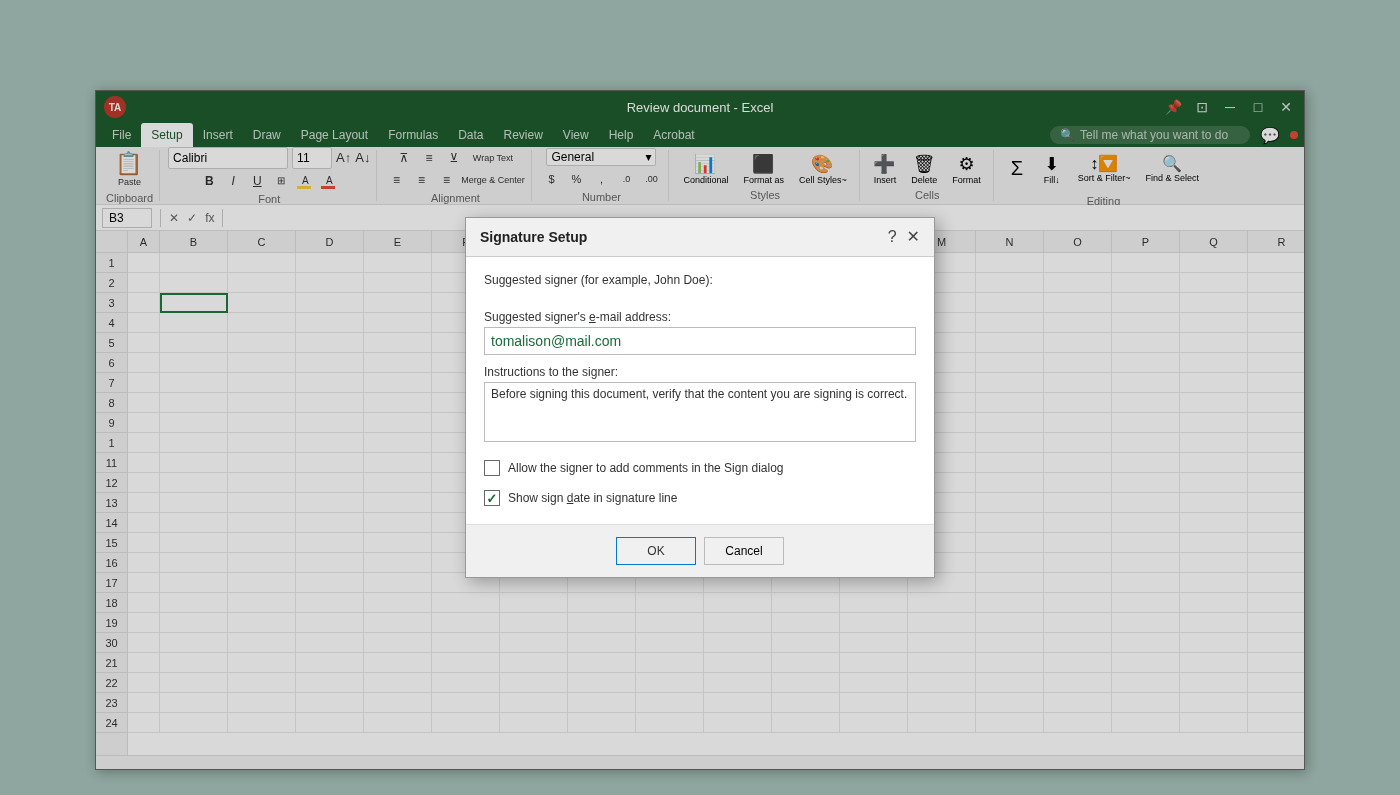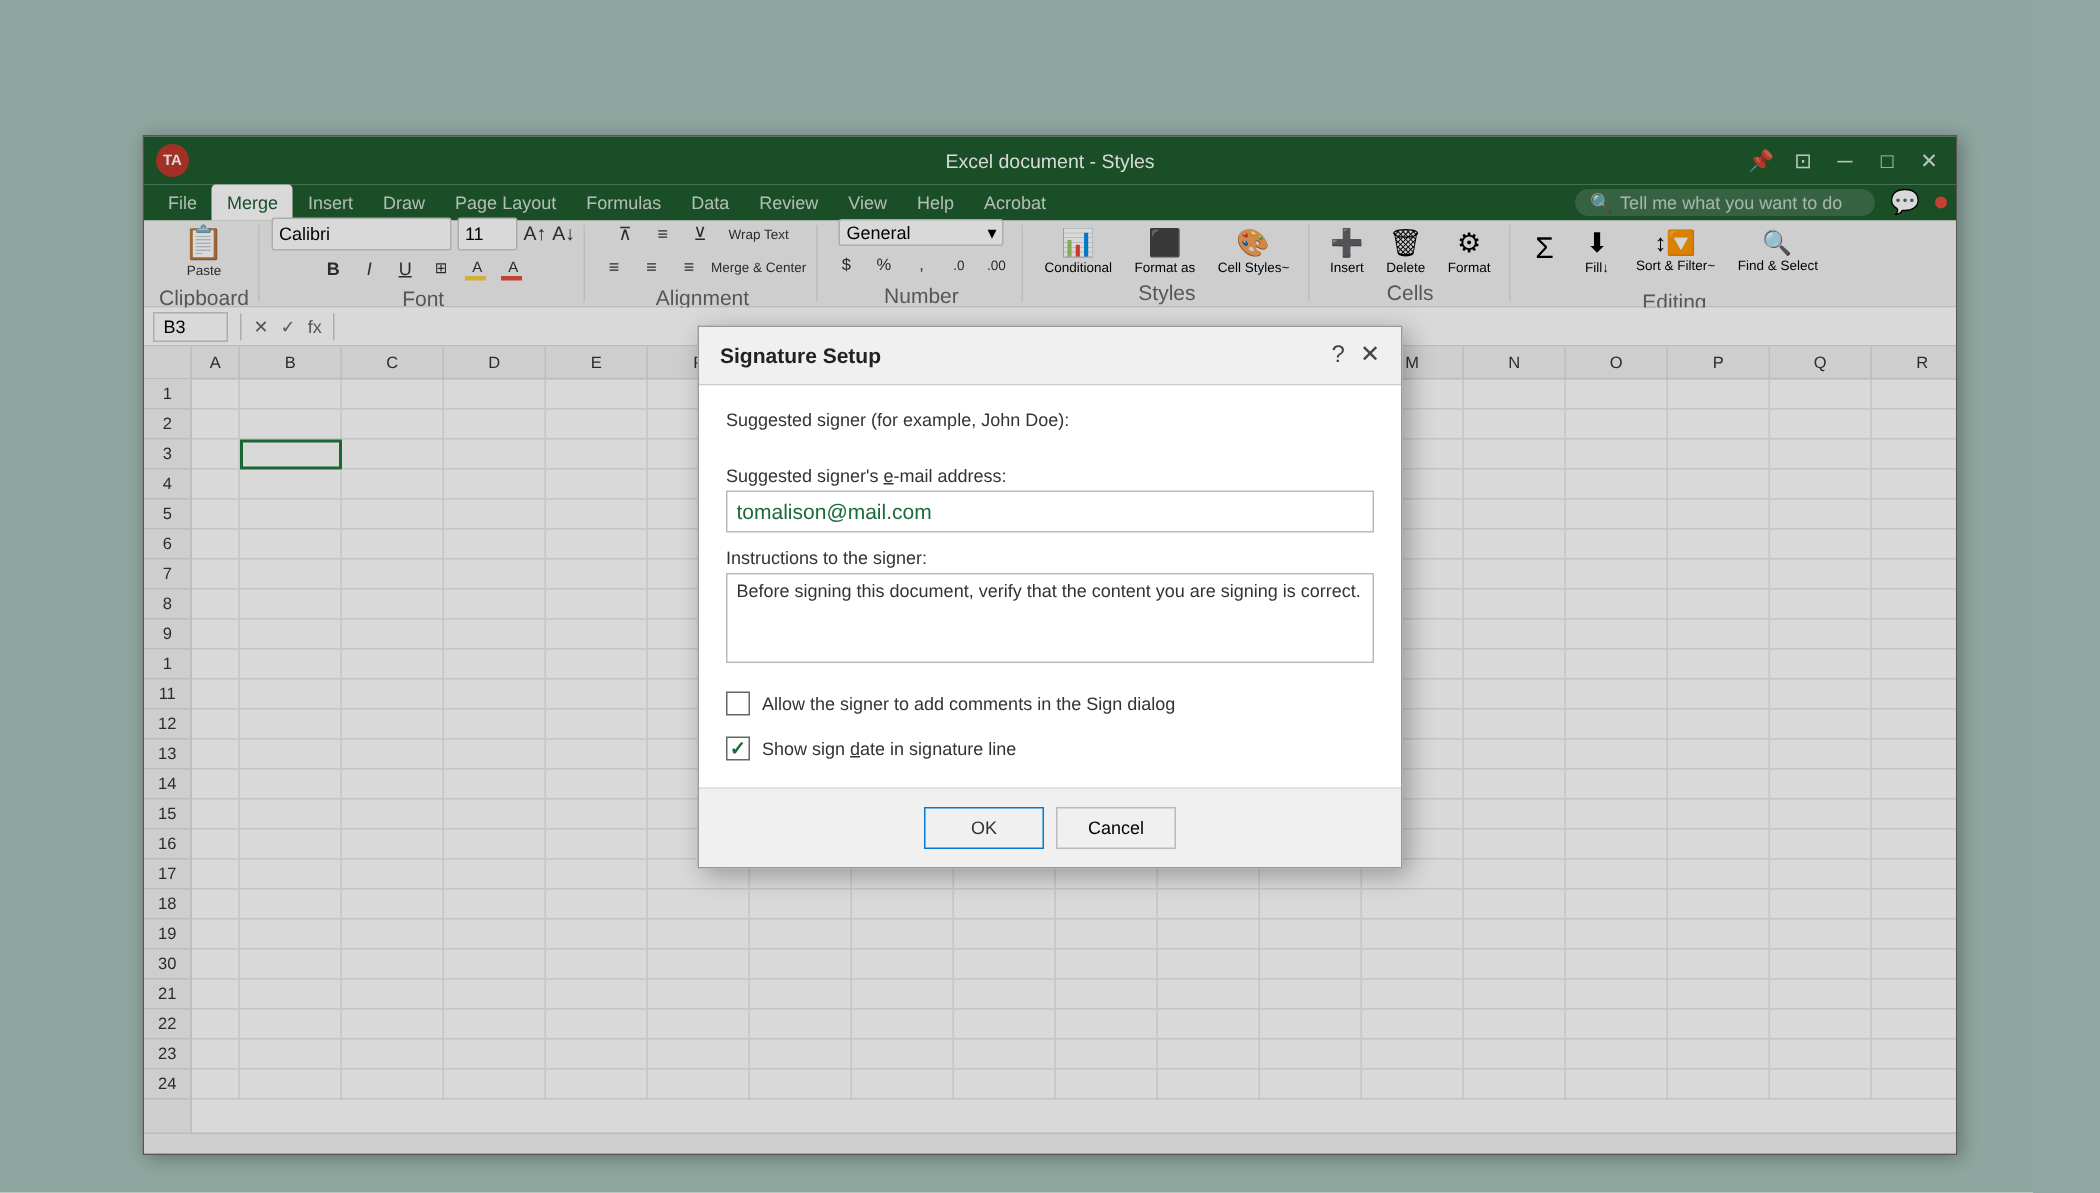--- a/index.html
+++ b/index.html
@@ -116,21 +116,21 @@
       display: flex;
       flex-direction: column;
       align-items: center;
       justify-content: center;
       padding: 0 6px;
       border-right: 1px solid #ddd;
       min-width: 40px;
     }
     .toolbar-group:last-child { border-right: none; }
     .toolbar-group-label {
-      font-size: 14px;
+      font-size: 11px;
       color: #666;
       margin-top: 2px;
     }
     .tb-btn {
       display: flex;
       flex-direction: column;
       align-items: center;
       justify-content: center;
       padding: 3px 4px;
       cursor: pointer;
@@ -493,33 +493,33 @@
   </style>
 </head>
 <body>
 
 <div class="excel-window">
 
   <div class="title-bar">
     <div class="title-bar-left">
       <div class="title-bar-avatar">TA</div>
     </div>
-    <div class="title-bar-title">Excel document - Styles</div>
+    <div class="title-bar-title">Review document - Excel</div>
     <div class="title-bar-controls">
       <span class="title-bar-btn">📌</span>
       <span class="title-bar-btn">⊡</span>
       <span class="title-bar-btn">─</span>
       <span class="title-bar-btn">□</span>
       <span class="title-bar-btn">✕</span>
     </div>
   </div>
 
   <div class="ribbon-tabs">
     <div class="ribbon-tab">File</div>
-    <div class="ribbon-tab active">Merge</div>
+    <div class="ribbon-tab active">Setup</div>
     <div class="ribbon-tab">Insert</div>
     <div class="ribbon-tab">Draw</div>
     <div class="ribbon-tab">Page Layout</div>
     <div class="ribbon-tab">Formulas</div>
     <div class="ribbon-tab">Data</div>
     <div class="ribbon-tab">Review</div>
     <div class="ribbon-tab">View</div>
     <div class="ribbon-tab">Help</div>
     <div class="ribbon-tab">Acrobat</div>
     <div class="menu-right" style="margin-left:auto;display:flex;align-items:center;gap:10px;">

